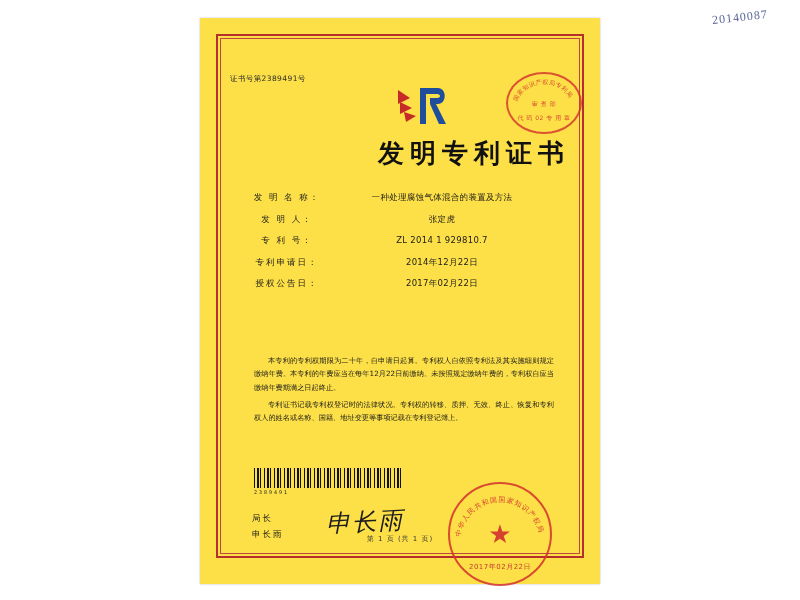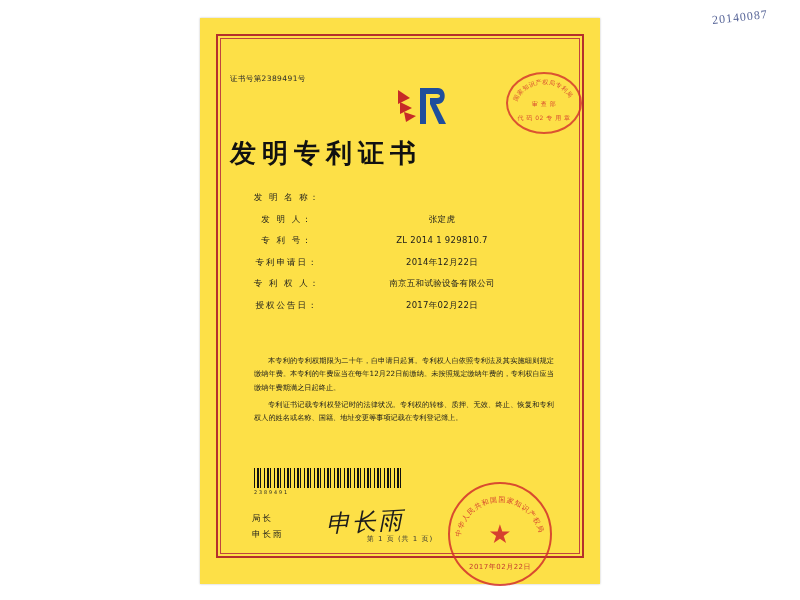--- a/index.html
+++ b/index.html
@@ -104,21 +104,21 @@
     top: 38px;
     width: 64px;
     height: 48px;
   }
 
   .title {
     position: absolute;
     left: 0;
     right: 0;
     top: 92px;
-    text-align: left;
+    text-align: right;
     font-family: "DejaVu Sans", sans-serif;
     font-size: 26px;
     font-weight: bold;
     color: #111111;
     letter-spacing: 6px;
   }
 
   .fields {
     position: absolute;
     left: 20px;
@@ -329,36 +329,33 @@
             <textPath href="#smallArc" startOffset="8%">国家知识产权局专利局</textPath>
           </text>
           <text x="38" y="34" text-anchor="middle" class="seal-arc-text-small">审 查 部</text>
           <text x="38" y="48" text-anchor="middle" class="seal-arc-text-small">代 码 02 专 用 章</text>
         </svg>
       </div>
 
       <div class="fields">
         <div class="field-row">
           <div class="field-label">发 明 名 称：</div>
+          <div class="field-value">一种处理腐蚀气体混合的装置及方法</div>
         </div>
         <div class="field-row">
           <div class="field-label">发 明 人：</div>
           <div class="field-value">张定虎</div>
         </div>
         <div class="field-row">
           <div class="field-label">专 利 号：</div>
           <div class="field-value">ZL 2014 1 929810.7</div>
         </div>
         <div class="field-row">
           <div class="field-label">专利申请日：</div>
           <div class="field-value">2014年12月22日</div>
-        </div>
-        <div class="field-row">
-          <div class="field-label">专 利 权 人：</div>
-          <div class="field-value">南京五和试验设备有限公司</div>
         </div>
         <div class="field-row">
           <div class="field-label">授权公告日：</div>
           <div class="field-value">2017年02月22日</div>
         </div>
       </div>
 
       <div class="body-text">
         <p>本专利的专利权期限为二十年，自申请日起算。专利权人自依照专利法及其实施细则规定缴纳年费。本专利的年费应当在每年12月22日前缴纳。未按照规定缴纳年费的，专利权自应当缴纳年费期满之日起终止。</p>
         <p>专利证书记载专利权登记时的法律状况。专利权的转移、质押、无效、终止、恢复和专利权人的姓名或名称、国籍、地址变更等事项记载在专利登记簿上。</p>

